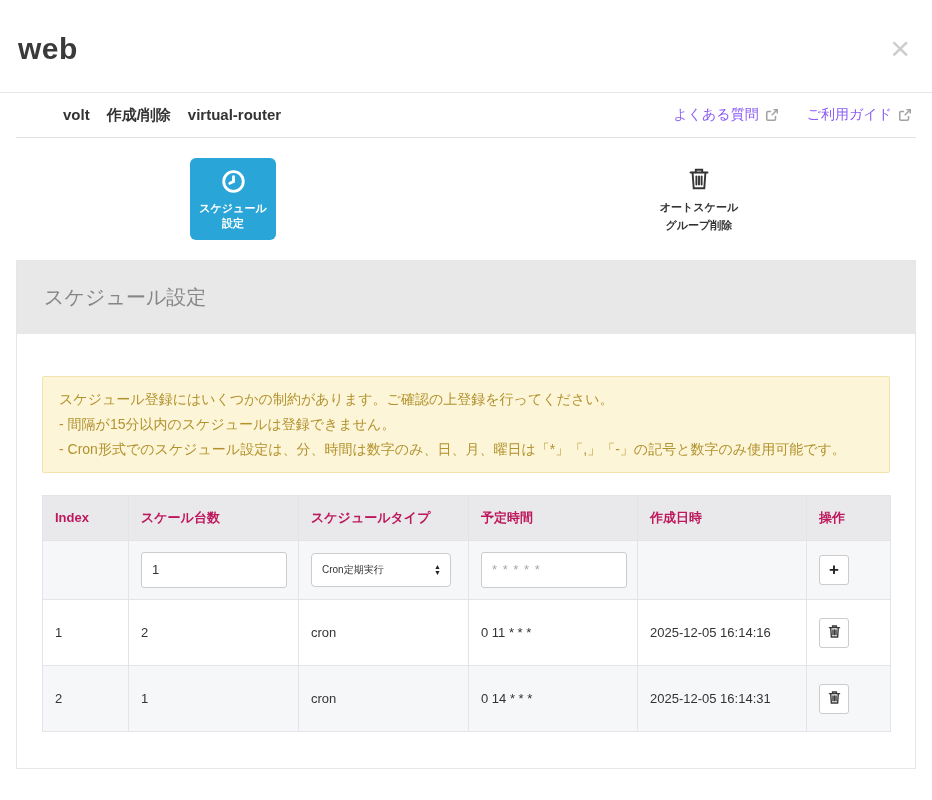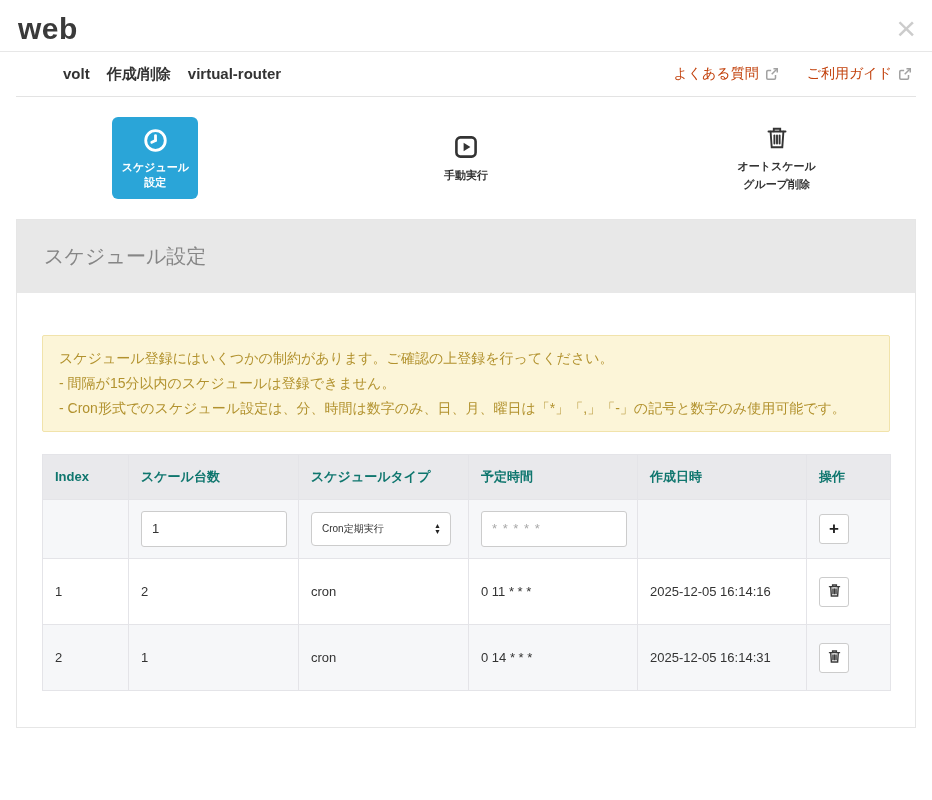--- a/index.html
+++ b/index.html
@@ -7,44 +7,44 @@
   body {
     width:932px; height:800px;
     background:#fff;
     font-family:"Liberation Sans","DejaVu Sans",sans-serif;
     color:#333;
     overflow:hidden;
   }
 
   
   .modal-header {
-    height:52px;
+    height:93px;
     display:flex; justify-content:space-between; align-items:center;
-    padding:6px 16px 0 18px;
+    padding:6px 22px 0 18px;
     border-bottom:1px solid #e7e7e7;
   }
   .modal-title { margin:0; font-size:30px; font-weight:bold; color:#3a3a3a; letter-spacing:.5px; }
   .close-btn {
     font-size:34px; line-height:.8; color:#ccc; cursor:pointer;
     font-weight:300; user-select:none;
   }
 
   
   .breadcrumb-bar {
     margin:0 16px;
     height:45px;
     display:flex; justify-content:space-between; align-items:center;
     padding:0 4px;
     border-bottom:1px solid #e3e3e3;
   }
   .breadcrumb { display:flex; gap:17px;margin-left:43px; }
   .breadcrumb span { font-weight:bold; font-size:15px; color:#333; }
   .help-links { display:flex; gap:28px; }
   .help-link {
-    color:#c2410c; font-size:14px; text-decoration:none;
+    color:#8b5cf6; font-size:14px; text-decoration:none;
     display:inline-flex; align-items:center; gap:6px; cursor:pointer;
   }
   .ext-icon svg { display:block; }
 
   
   .tabs { height:122px; display:flex; align-items:center; }
   .tab { flex:1; display:flex; justify-content:center; cursor:pointer; }
   .tab-box {
     display:flex; flex-direction:column; align-items:center; gap:8px;
     padding:10px 4px;
@@ -70,21 +70,21 @@
   
   .warning {
     background:#fcf5d8; border:1px solid #f1e3ab; border-radius:2px;
     color:#b2922e; font-size:14px; line-height:1.78;
     padding:10px 16px; margin-bottom:22px;
   }
 
   
   table { border-collapse:collapse; width:848px; table-layout:fixed; font-size:13px; }
   th, td { border:1px solid #e4e4e8; text-align:left; vertical-align:middle; }
-  th { background:#e9e9ec; padding:13px 12px; font-size:13px; color:#0f766e; }
+  th { background:#e9e9ec; padding:13px 12px; font-size:13px; color:#be185d; }
   td { padding:10px 12px; color:#333; }
   tr.form-row td { background:#f6f7f9; padding:11px 12px; }
   tr.data-row td { padding:18px 12px 17px; }
   tr.data-row.striped td { background:#f6f7f9; }
 
   .text-input {
     width:146px; height:36px; border:1px solid #ccc; border-radius:3px;
     padding:0 10px; font-size:13px; color:#333; font-family:inherit; background:#fff;
   }
   .text-input::placeholder { color:#a9a9a9; letter-spacing:1px; }
@@ -150,31 +150,20 @@
         <svg width="27" height="27" viewBox="0 0 24 24" fill="none" stroke="#fff" stroke-width="2.5" stroke-linecap="round">
           <circle cx="12" cy="12" r="8.7"></circle>
           <path d="M12 12V7.6"></path>
           <path d="M12 12l-3.3 1.6"></path>
         </svg>
       </span>
       <span class="tab-label">スケジュール設定</span>
     </div>
   </div>
 
-  <div class="tab">
-    <div class="tab-box">
-      <span class="tab-icon">
-        <svg width="24" height="24" viewBox="0 0 24 24">
-          <rect x="2.4" y="2.4" width="19.2" height="19.2" rx="4" fill="none" stroke="#333" stroke-width="2.6"></rect>
-          <path d="M9.6 7.8L16.4 12l-6.8 4.2z" fill="#333"></path>
-        </svg>
-      </span>
-      <span class="tab-label">手動実行</span>
-    </div>
-  </div>
 
   <div class="tab">
     <div class="tab-box">
       <span class="tab-icon">
         <svg width="22" height="24" viewBox="0 0 22 24" fill="none" stroke="#333" stroke-width="1.9" stroke-linecap="round">
           <path d="M2.5 5.5h17"></path>
           <path d="M7.8 5.2V2.8h6.4v2.4"></path>
           <path d="M4.6 5.8l1.1 15.4h10.6l1.1-15.4"></path>
           <path d="M8.4 9.5v8"></path>
           <path d="M11 9.5v8"></path>

